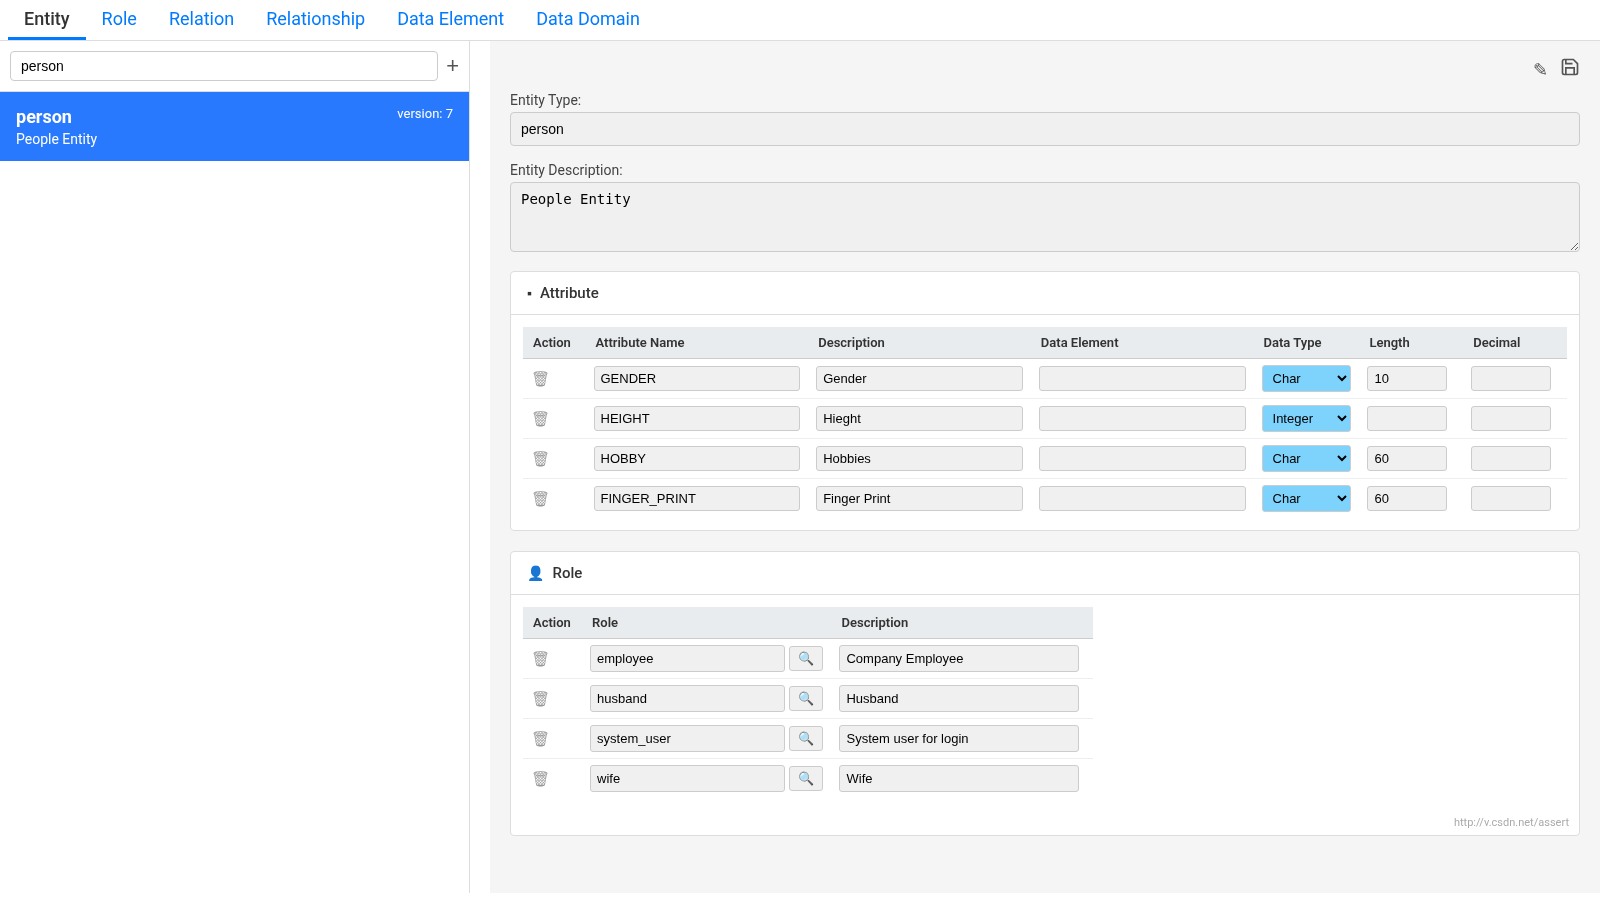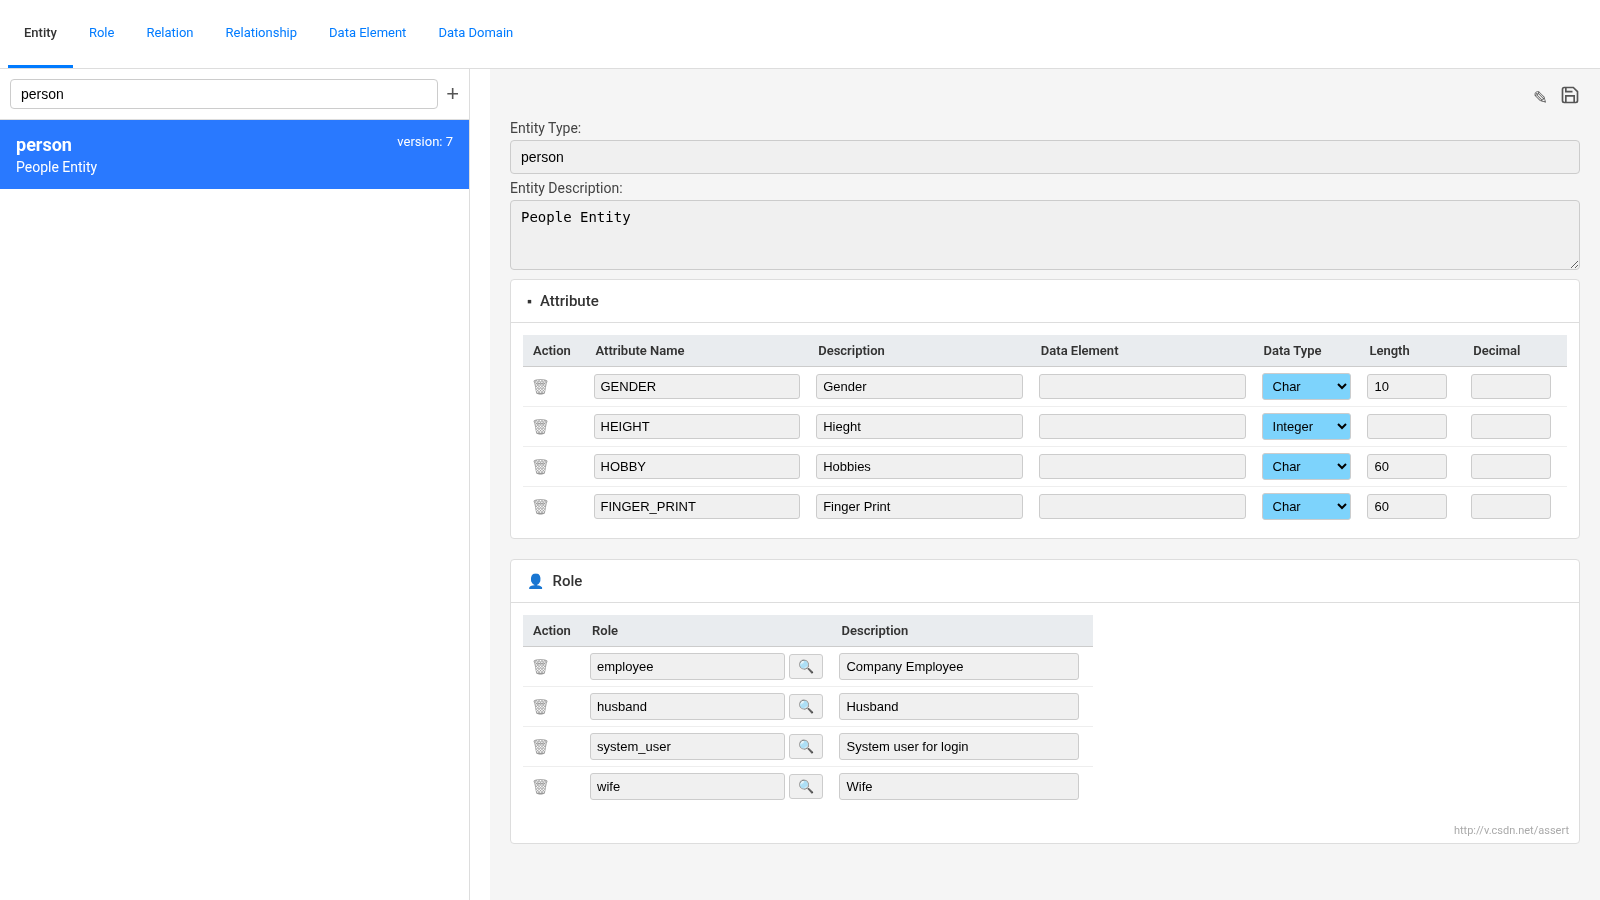--- a/index.html
+++ b/index.html
@@ -1,20 +1,20 @@
 <!DOCTYPE html>
 <html><head>
   <meta charset="utf-8">
   <style>
     * { box-sizing: border-box; margin: 0; padding: 0; }
     body { font-family: -apple-system, BlinkMacSystemFont, 'Segoe UI', Roboto, sans-serif; font-size: 14px; color: #333; background: #fff; }
 
     
     .nav-tabs { display: flex; border-bottom: 1px solid #ddd; padding: 0 8px; }
-    .nav-tab { padding: 25px 16px; cursor: pointer; color: #007bff; font-size: 13px; border-bottom: 3px solid transparent; }
+    .nav-tab { padding: 8px 16px; cursor: pointer; color: #007bff; font-size: 18px; border-bottom: 3px solid transparent; }
     .nav-tab.active { color: #333; border-bottom: 3px solid #007bff; font-weight: 500; }
 
     
     .main-layout { display: flex; height: calc(100vh - 48px); gap: 20px; }
 
     
     .sidebar { width: 470px; border-right: 1px solid #ddd; display: flex; flex-direction: column; }
     .sidebar-search-row { display: flex; align-items: center; padding: 10px; border-bottom: 1px solid #ddd; gap: 8px; }
     .sidebar-search-input { flex: 1; padding: 6px 10px; border: 1px solid #ccc; border-radius: 4px; font-size: 14px; }
     .sidebar-add-btn { background: none; border: none; font-size: 22px; cursor: pointer; color: #555; line-height: 1; }
@@ -26,21 +26,21 @@
     .entity-card .entity-version { float: right; font-size: 13px; }
 
     
     .content-panel { flex: 1; overflow-y: auto; padding: 16px 20px; background: #f5f5f5; }
 
     
     .content-toolbar { display: flex; justify-content: flex-end; gap: 12px; margin-bottom: 10px; }
     .toolbar-icon { background: none; border: none; cursor: pointer; font-size: 18px; color: #555; }
 
     
-    .form-section { margin-bottom: 6px; }
+    .form-section { margin-bottom: 16px; }
     .form-label { font-size: 14px; color: #444; margin-bottom: 4px; }
     .form-input { width: 100%; padding: 8px 10px; border: 1px solid #ccc; border-radius: 4px; background: #f0f0f0; font-size: 14px; }
     .form-textarea { width: 100%; padding: 8px 10px; border: 1px solid #ccc; border-radius: 4px; background: #f0f0f0; font-size: 14px; resize: vertical; min-height: 70px; }
 
     
     .section-card { background: #fff; border: 1px solid #ddd; border-radius: 4px; margin-bottom: 20px; }
     .section-header { display: flex; align-items: center; gap: 8px; padding: 12px 16px; border-bottom: 1px solid #ddd; font-size: 15px; font-weight: 500; color: #333; }
     .section-icon { font-size: 14px; }
 
     

